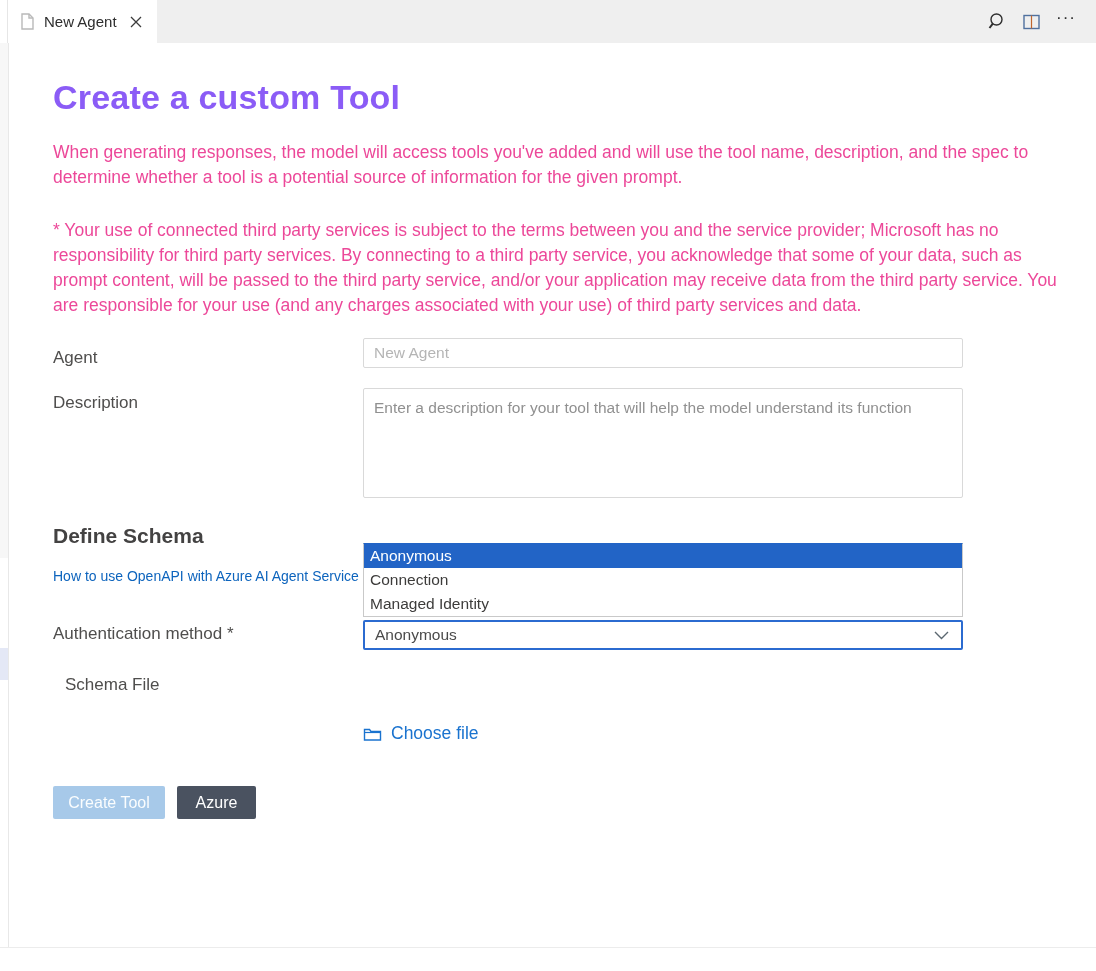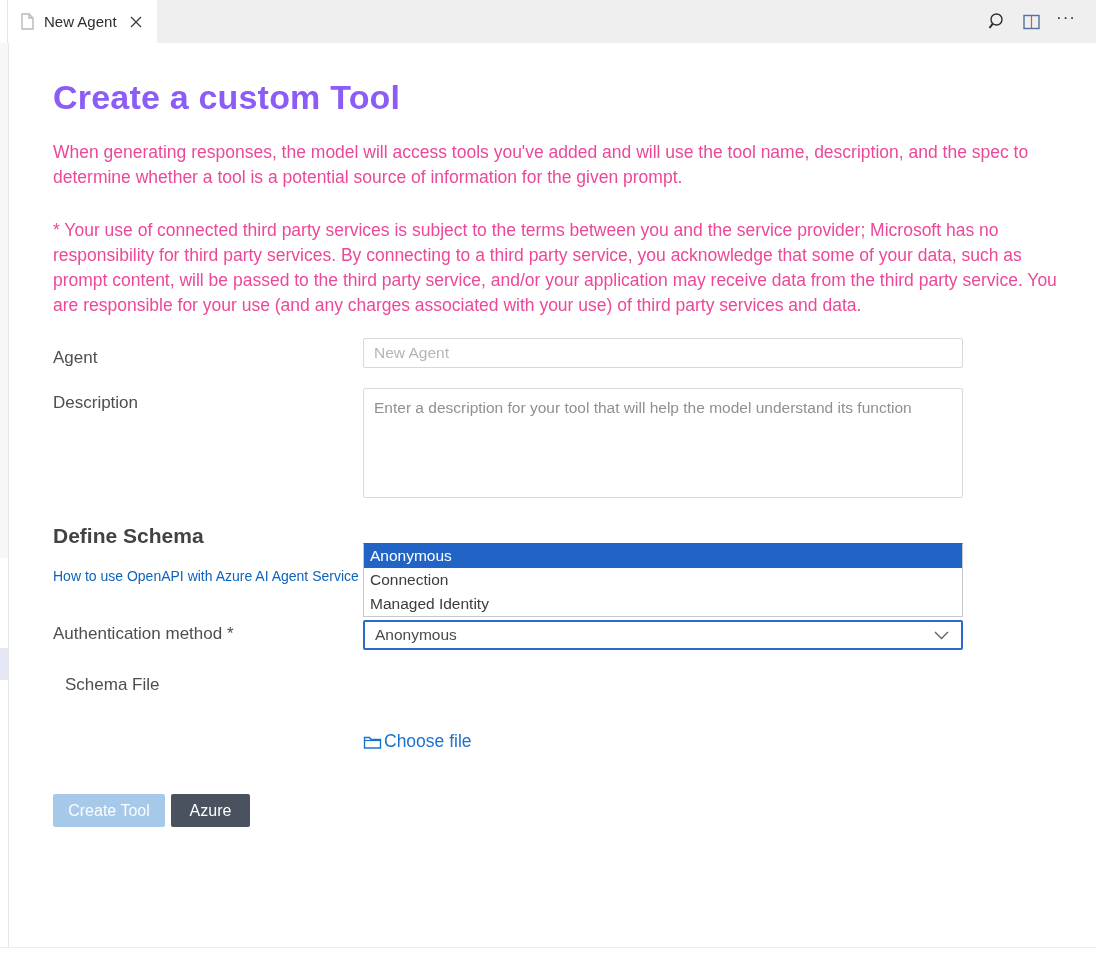--- a/index.html
+++ b/index.html
@@ -62,24 +62,24 @@
                     border:1px solid #c9c9c9; border-top:1px solid #2264c6; }
   .opt { height:24px; line-height:24px; font-size:15.5px; padding-left:6px; color:#3d3c3b;
          cursor:pointer; }
   .opt.selected { background:#2264c6; color:#fff; }
   .select-box { width:600px; height:30px; margin-top:3px; border:2px solid #2b6bd0; border-radius:2px;
                 display:flex; align-items:center; justify-content:space-between;
                 padding:0 12px 0 10px; font-size:15.5px; color:#4a4a4a; background:#fff; cursor:pointer; }
 
   .row-schemafile { margin-top:20px;margin-left:12px; }
   .row-choosefile { margin-top:28px; }
-  .choose-file { display:inline-flex; align-items:center; gap:2px; font-size:17.5px;
-                 color:#1a73cf; cursor:pointer;margin-top:8px; }
+  .choose-file { display:inline-flex; align-items:center; gap:9px; font-size:17.5px;
+                 color:#1a73cf; cursor:pointer; }
 
-  .btn-row { display:flex; gap:6px; margin-top:42px; }
+  .btn-row { display:flex; gap:12px; margin-top:42px; }
   .btn { font-family:inherit; font-size:16px; border:none; border-radius:2px; height:33px;
          display:flex; align-items:center; justify-content:center; }
   .btn-create { width:112px; background:#a7c9e9; color:#fbfdfe; cursor:default; }
   .btn-cancel { width:79px; background:#4a5260; color:#ffffff; cursor:pointer; }
 </style>
 </head>
 <body>
 
 <div class="page">
 

